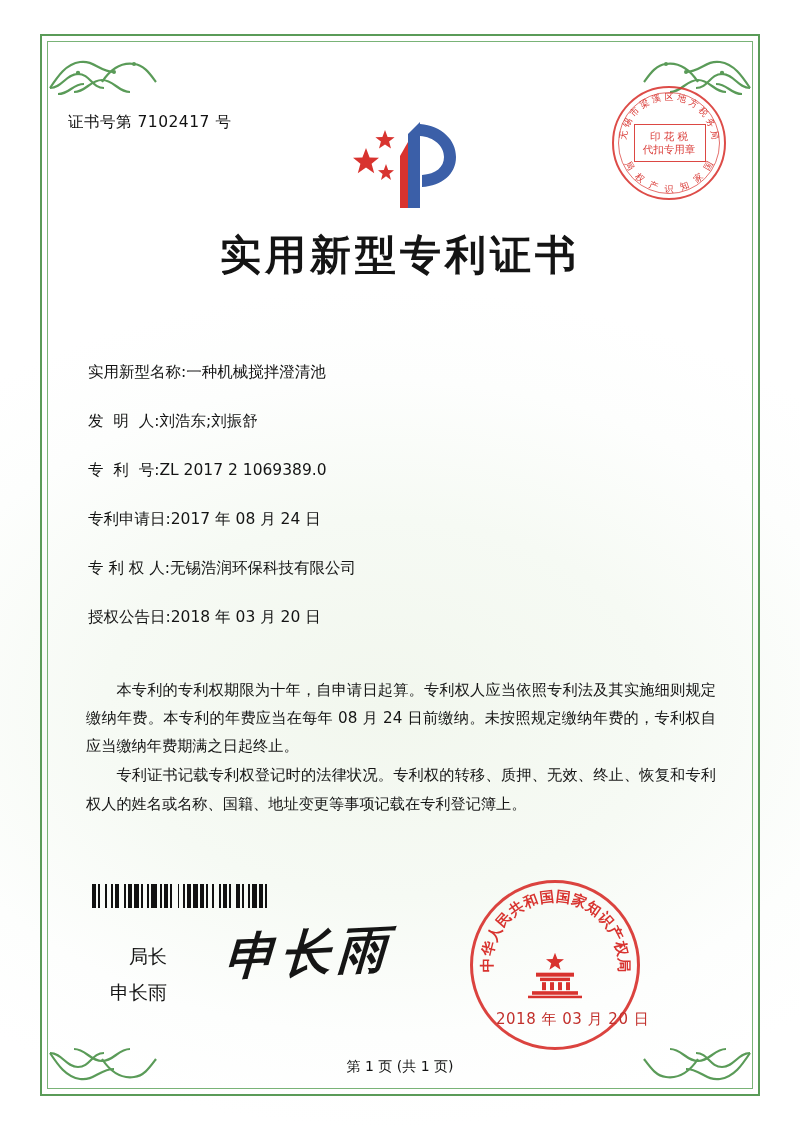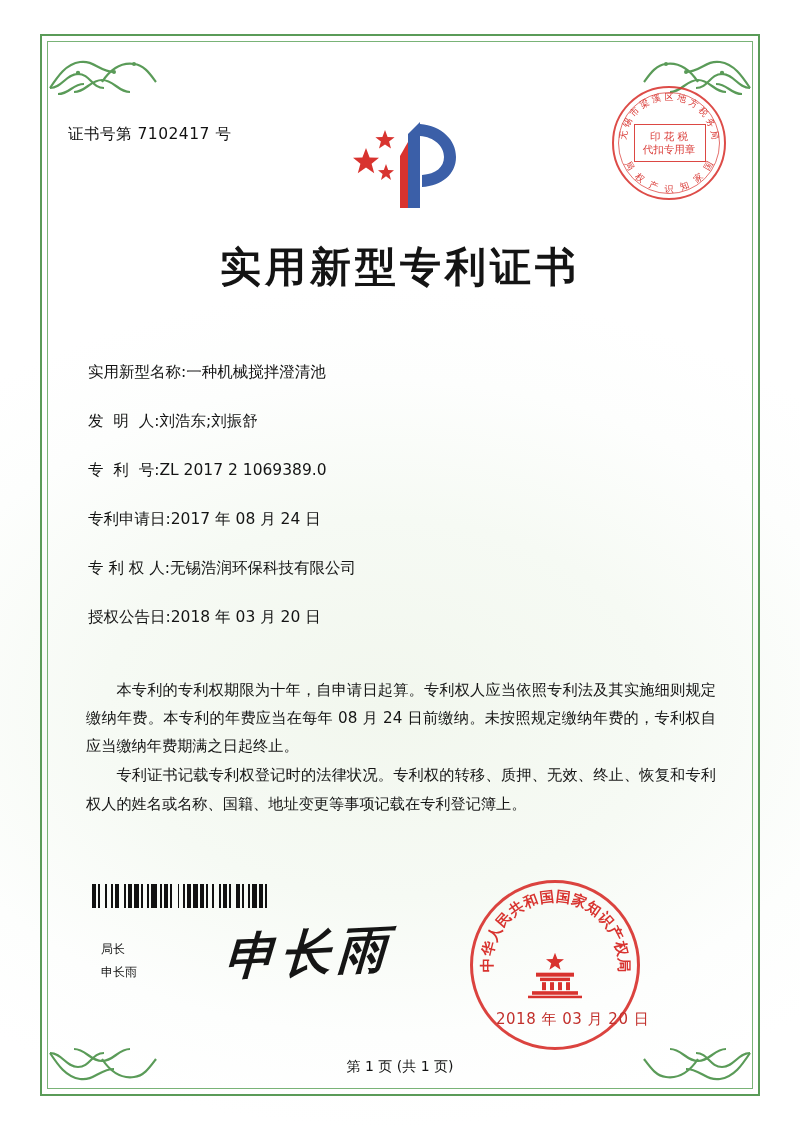--- a/index.html
+++ b/index.html
@@ -50,21 +50,21 @@
   .corner svg { display: block; width: 118px; height: 62px; }
   .corner.tl { left: 44px;  top: 38px; }
   .corner.tr { right: 44px; top: 38px; transform: scaleX(-1); }
   .corner.bl { left: 44px;  bottom: 38px; transform: scaleY(-1); }
   .corner.br { right: 44px; bottom: 38px; transform: scale(-1,-1); }
 
   
   .cert-no {
     position: absolute;
     left: 68px;
-    top: 124px;
+    top: 112px;
     font-size: 15.5px;
     letter-spacing: 0.5px;
     color: #111;
     font-family: "DejaVu Sans", "Liberation Sans", sans-serif;
   }
 
   .logo {
     position: absolute;
     left: 352px;
     top: 112px;
@@ -131,21 +131,20 @@
   .doc-title {
     position: absolute;
     left: 0; right: 0;
     top: 228px;
     text-align: center;
     font-family: "DejaVu Serif", "Liberation Serif", serif;
     font-weight: bold;
     font-size: 41px;
     letter-spacing: 4px;
     color: #141414;
-    margin-top: 12px;
   }
 
   
   .fields {
     position: absolute;
     left: 88px;
     top: 361px;
     width: 620px;
   }
   .field-row {
@@ -192,25 +191,26 @@
     position: absolute;
     top: 0;
     height: 24px;
     background: #111;
     display: block;
   }
 
   
   .sig-block {
     position: absolute;
-    left: 101px;
+    left: 110px;
     top: 938px;
-    font-size: 12px;
+    font-size: 19px;
     line-height: 1.9;
     color: #141414;
+    text-align: right;
   }
   .signature-script {
     position: absolute;
     left: 225px;
     top: 920px;
     font-family: "DejaVu Serif", "Liberation Serif", serif;
     font-size: 50px;
     font-style: italic;
     font-weight: bold;
     letter-spacing: 6px;

